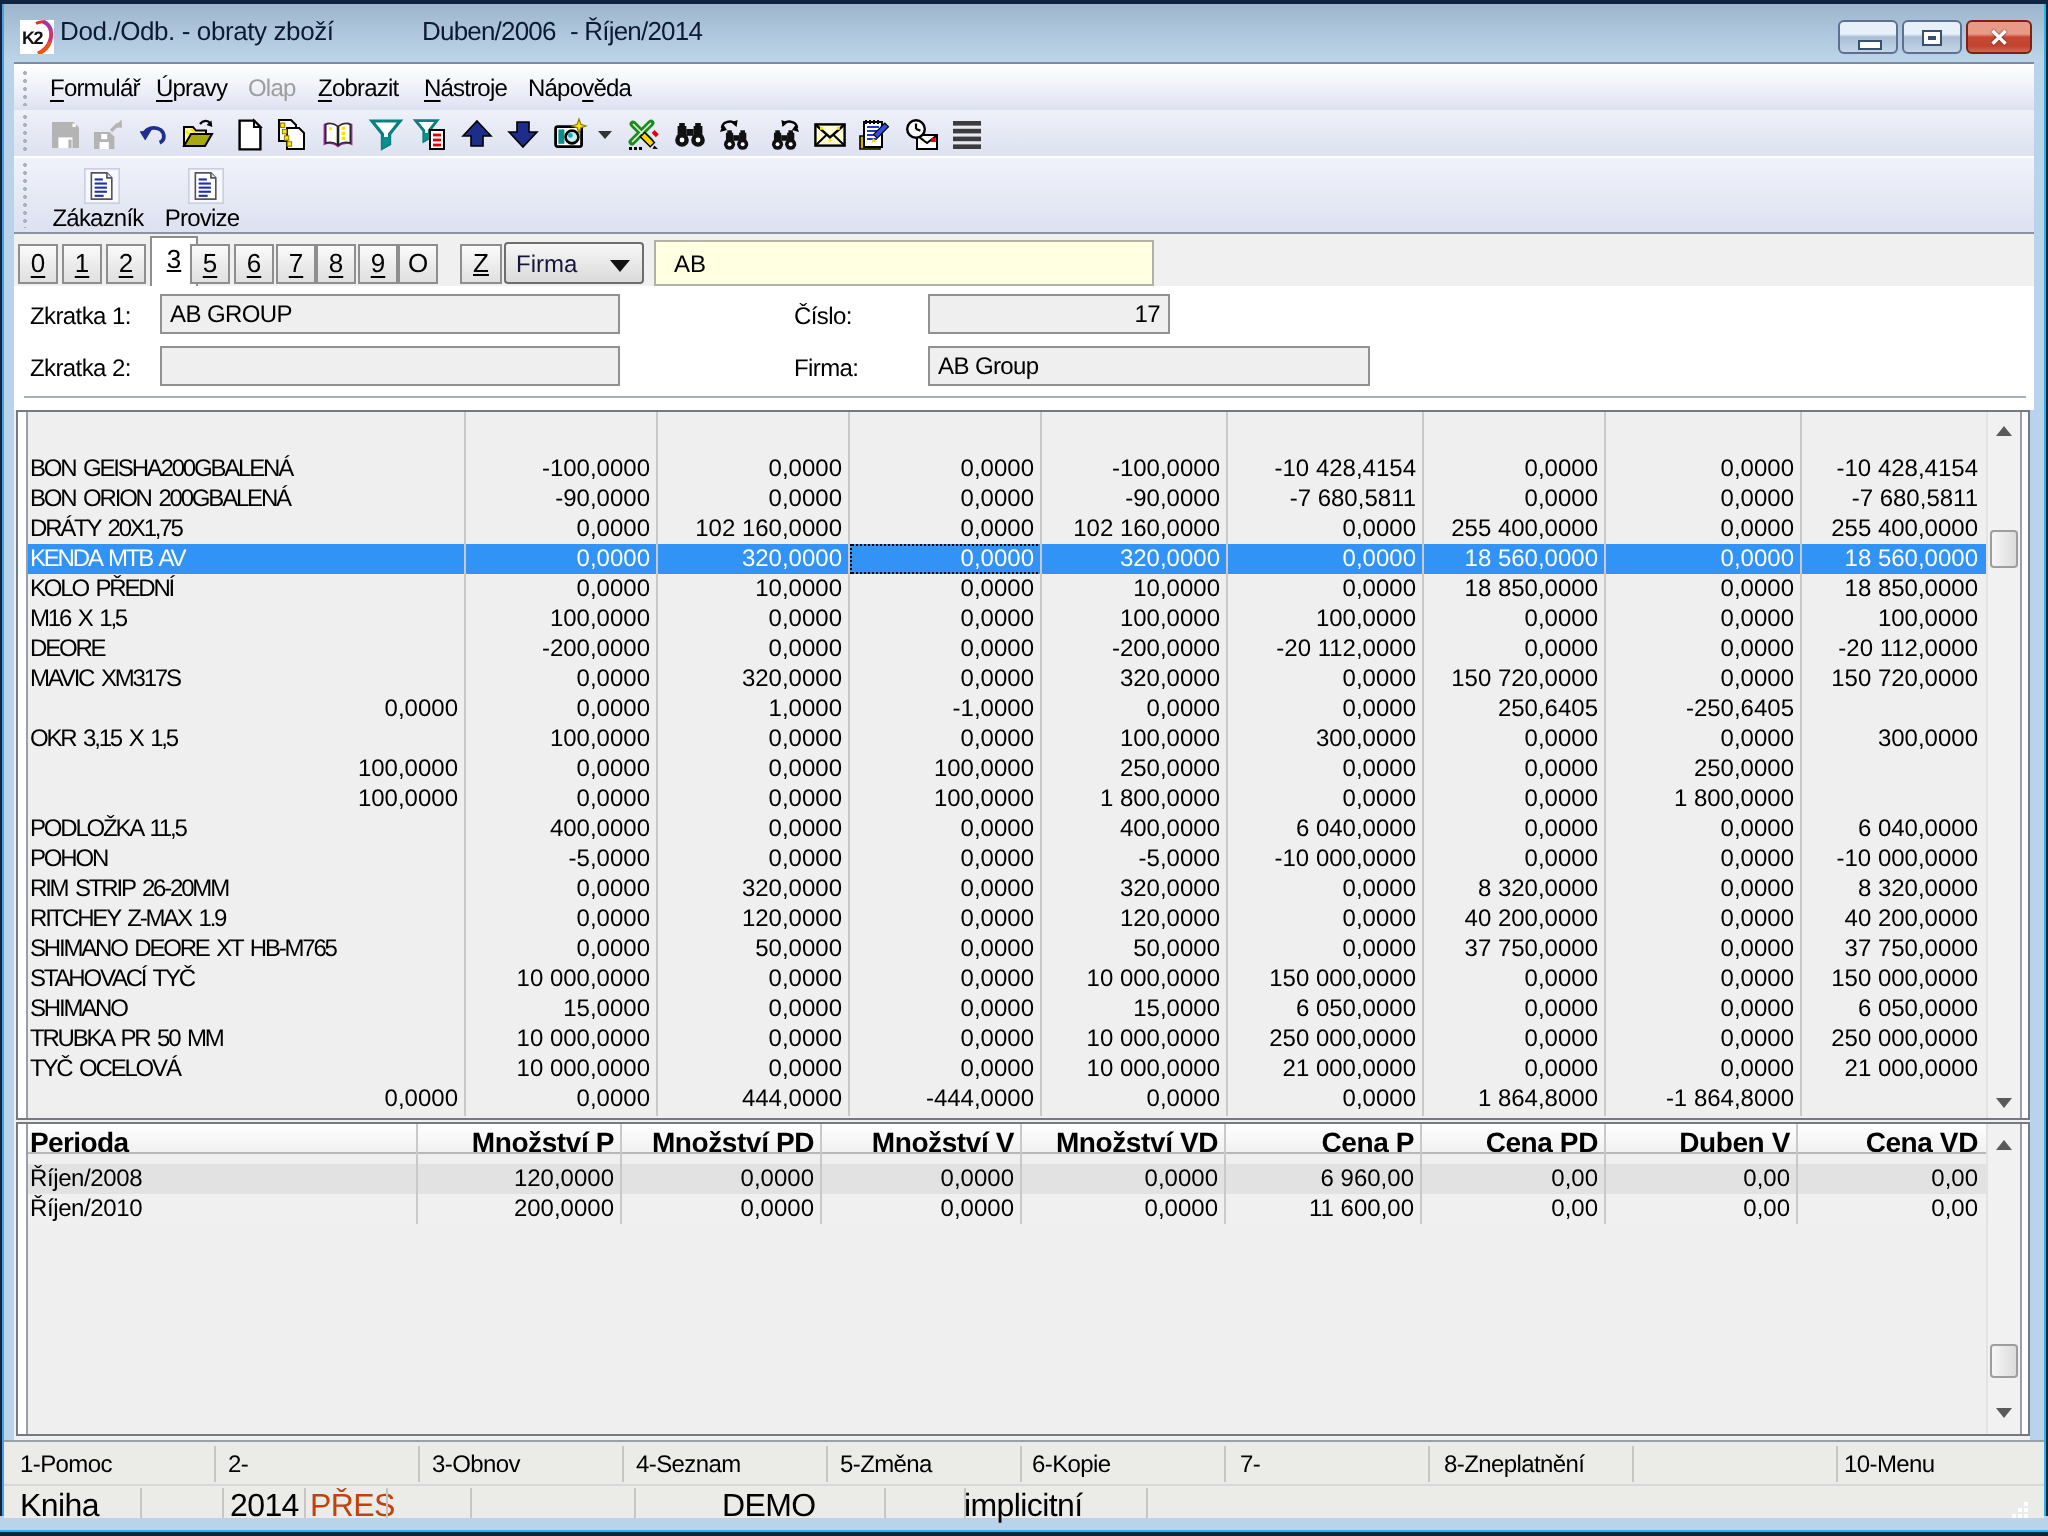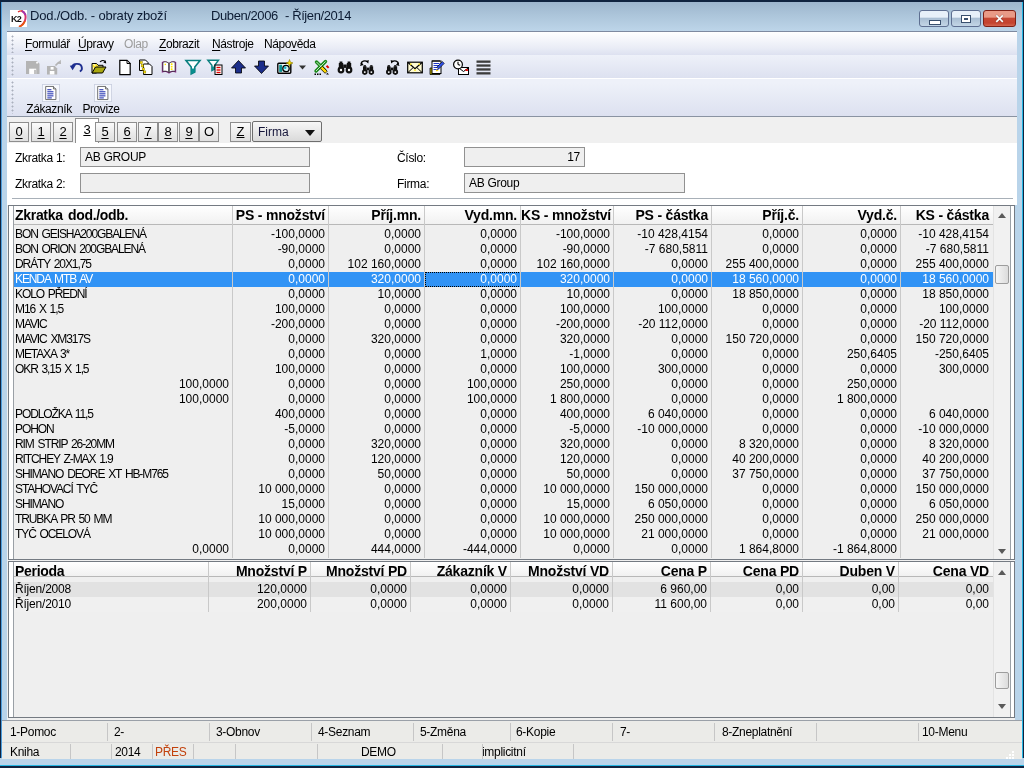--- a/index.html
+++ b/index.html
@@ -63,21 +63,21 @@
 .sbar{position:absolute;width:17px;background:#f1f1f1;border-left:1px solid #e3e3e3;}
 .sthumb{position:absolute;left:1px;width:14px;background:linear-gradient(90deg,#f6f6f6,#dcdcdc);border:1px solid #9d9d9d;border-radius:2px;}
 .sarr{position:absolute;left:4px;width:0;height:0;border-left:4px solid transparent;border-right:4px solid transparent;}
 .up{border-bottom:5px solid #5a5a5a;}
 .dn{border-top:5px solid #5a5a5a;}
 
 #fnbar{position:absolute;left:2px;top:720px;width:1020px;height:22px;background:#ebebe8;border-top:1px solid #9aa0a8;}
 .fcell{position:absolute;top:4px;font-size:12px;letter-spacing:-0.3px;}
 .fsep{position:absolute;top:2px;height:18px;width:1px;background:#c6c6c6;}
 #stbar{position:absolute;left:2px;top:742px;width:1020px;height:17px;background:#ebebe8;border-top:1px solid #d8d8d8;}
-.scell{position:absolute;top:2px;font-size:12px;letter-spacing:-0.3px;}
+.scell{position:absolute;top:2px;font-size:16px;letter-spacing:-0.3px;}
 .ssep{position:absolute;top:1px;height:15px;width:1px;background:#c6c6c6;}
 </style></head>
 <body>
 <div id="frame"></div>
 <div id="bleft"></div>
 <div id="bright"></div>
 <div id="bbot"></div>
 <div id="btop"></div>
 <div id="titlebar">
  <div id="title-ico">
@@ -345,44 +345,34 @@
  <div class="tab" style="left:110px;"><u>6</u></div>
  <div class="tab" style="left:131px;"><u>7</u></div>
  <div class="tab" style="left:151px;"><u>8</u></div>
  <div class="tab" style="left:172px;"><u>9</u></div>
  <div class="tab" style="left:192px;">O</div>
  <div id="zbtn"><u>Z</u></div>
  <div id="combo">
       <span style="position:absolute;left:5px;top:3px;">Firma</span>
       <span class="arr"></span>
     </div>
+ <div id="searchbox">AB</div>
 </div>
 <div id="formarea">
  <div class="flabel" style="left:8px;top:8px;">Zkratka 1:</div>
  <div class="ffield" style="left:73px;top:4px;width:230px;height:20px;">AB GROUP</div>
  <div class="flabel" style="left:8px;top:34px;">Zkratka 2:</div>
  <div class="ffield" style="left:73px;top:30px;width:230px;height:20px;"></div>
  <div class="flabel" style="left:390px;top:8px;">Číslo:</div>
  <div class="ffield num" style="left:457px;top:4px;width:121px;height:20px;">17</div>
  <div class="flabel" style="left:390px;top:34px;">Firma:</div>
  <div class="ffield" style="left:457px;top:30px;width:221px;height:20px;">AB Group</div>
 </div>
 <div id="formsep"></div>
 <div id="maintable" class="panel" style="top:205px;width:1007px;height:355px;">
-    <div class="gridrow t1 hrow" style="top:0px;height:19px;line-height:19px;border-bottom:1px solid #b8b8b8;">
-      <span class="gc name" style="letter-spacing:-0.3px;">Zkratka dod./odb.</span>
-      <span class="gc num">PS - množství</span>
-      <span class="gc num">Příj.mn.</span>
-      <span class="gc num">Vyd.mn.</span>
-      <span class="gc num">KS - množství</span>
-      <span class="gc num">PS - částka</span>
-      <span class="gc num">Příj.č.</span>
-      <span class="gc num">Vyd.č.</span>
-      <span class="gc num">KS - částka</span>
-    </div>
 <div class="gridrow t1" style="top:21px;height:15px;line-height:15px;">
       <span class="gc name">BON GEISHA200GBALENÁ</span>
       <span class="gc num" style="">-100,0000</span>
       <span class="gc num" style="">0,0000</span>
       <span class="gc num" style="">0,0000</span>
       <span class="gc num" style="">-100,0000</span>
       <span class="gc num" style="">-10 428,4154</span>
       <span class="gc num" style="">0,0000</span>
       <span class="gc num" style="">0,0000</span>
       <span class="gc num" style="">-10 428,4154</span>
@@ -436,21 +426,21 @@
       <span class="gc num" style="">100,0000</span>
       <span class="gc num" style="">0,0000</span>
       <span class="gc num" style="">0,0000</span>
       <span class="gc num" style="">100,0000</span>
       <span class="gc num" style="">100,0000</span>
       <span class="gc num" style="">0,0000</span>
       <span class="gc num" style="">0,0000</span>
       <span class="gc num" style="">100,0000</span>
     </div>
 <div class="gridrow t1" style="top:111px;height:15px;line-height:15px;">
-      <span class="gc name">MAVIC</span>
+      <span class="gc name">DEORE</span>
       <span class="gc num" style="">-200,0000</span>
       <span class="gc num" style="">0,0000</span>
       <span class="gc num" style="">0,0000</span>
       <span class="gc num" style="">-200,0000</span>
       <span class="gc num" style="">-20 112,0000</span>
       <span class="gc num" style="">0,0000</span>
       <span class="gc num" style="">0,0000</span>
       <span class="gc num" style="">-20 112,0000</span>
     </div>
 <div class="gridrow t1" style="top:126px;height:15px;line-height:15px;">
@@ -458,21 +448,20 @@
       <span class="gc num" style="">0,0000</span>
       <span class="gc num" style="">320,0000</span>
       <span class="gc num" style="">0,0000</span>
       <span class="gc num" style="">320,0000</span>
       <span class="gc num" style="">0,0000</span>
       <span class="gc num" style="">150 720,0000</span>
       <span class="gc num" style="">0,0000</span>
       <span class="gc num" style="">150 720,0000</span>
     </div>
 <div class="gridrow t1" style="top:141px;height:15px;line-height:15px;">
-      <span class="gc name">METAXA 3*</span>
       <span class="gc num" style="">0,0000</span>
       <span class="gc num" style="">0,0000</span>
       <span class="gc num" style="">1,0000</span>
       <span class="gc num" style="">-1,0000</span>
       <span class="gc num" style="">0,0000</span>
       <span class="gc num" style="">0,0000</span>
       <span class="gc num" style="">250,6405</span>
       <span class="gc num" style="">-250,6405</span>
     </div>
 <div class="gridrow t1" style="top:156px;height:15px;line-height:15px;">
@@ -627,21 +616,21 @@
       <span class="sarr up" style="top:7px;"></span>
       <div class="sthumb" style="top:59px;height:19px;"></div>
       <span class="sarr dn" style="top:343px;"></span>
     </div>
   </div>
 <div id="periodtable" class="panel" style="top:561px;width:1007px;height:157px;">
     <div class="gridrow t2 hrow" style="top:0px;height:15px;line-height:19px;border-bottom:1px solid #b8b8b8;">
       <span class="gc name" style="letter-spacing:-0.3px;">Perioda</span>
       <span class="gc num">Množství P</span>
       <span class="gc num">Množství PD</span>
-      <span class="gc num">Zákazník V</span>
+      <span class="gc num">Množství V</span>
       <span class="gc num">Množství VD</span>
       <span class="gc num">Cena P</span>
       <span class="gc num">Cena PD</span>
       <span class="gc num">Duben V</span>
       <span class="gc num">Cena VD</span>
     </div>
 <div class="gridrow t2" style="top:20px;height:15px;line-height:15px;background:#e2e2e2;">
       <span class="gc name">Říjen/2008</span>
       <span class="gc num">120,0000</span>
       <span class="gc num">0,0000</span>

